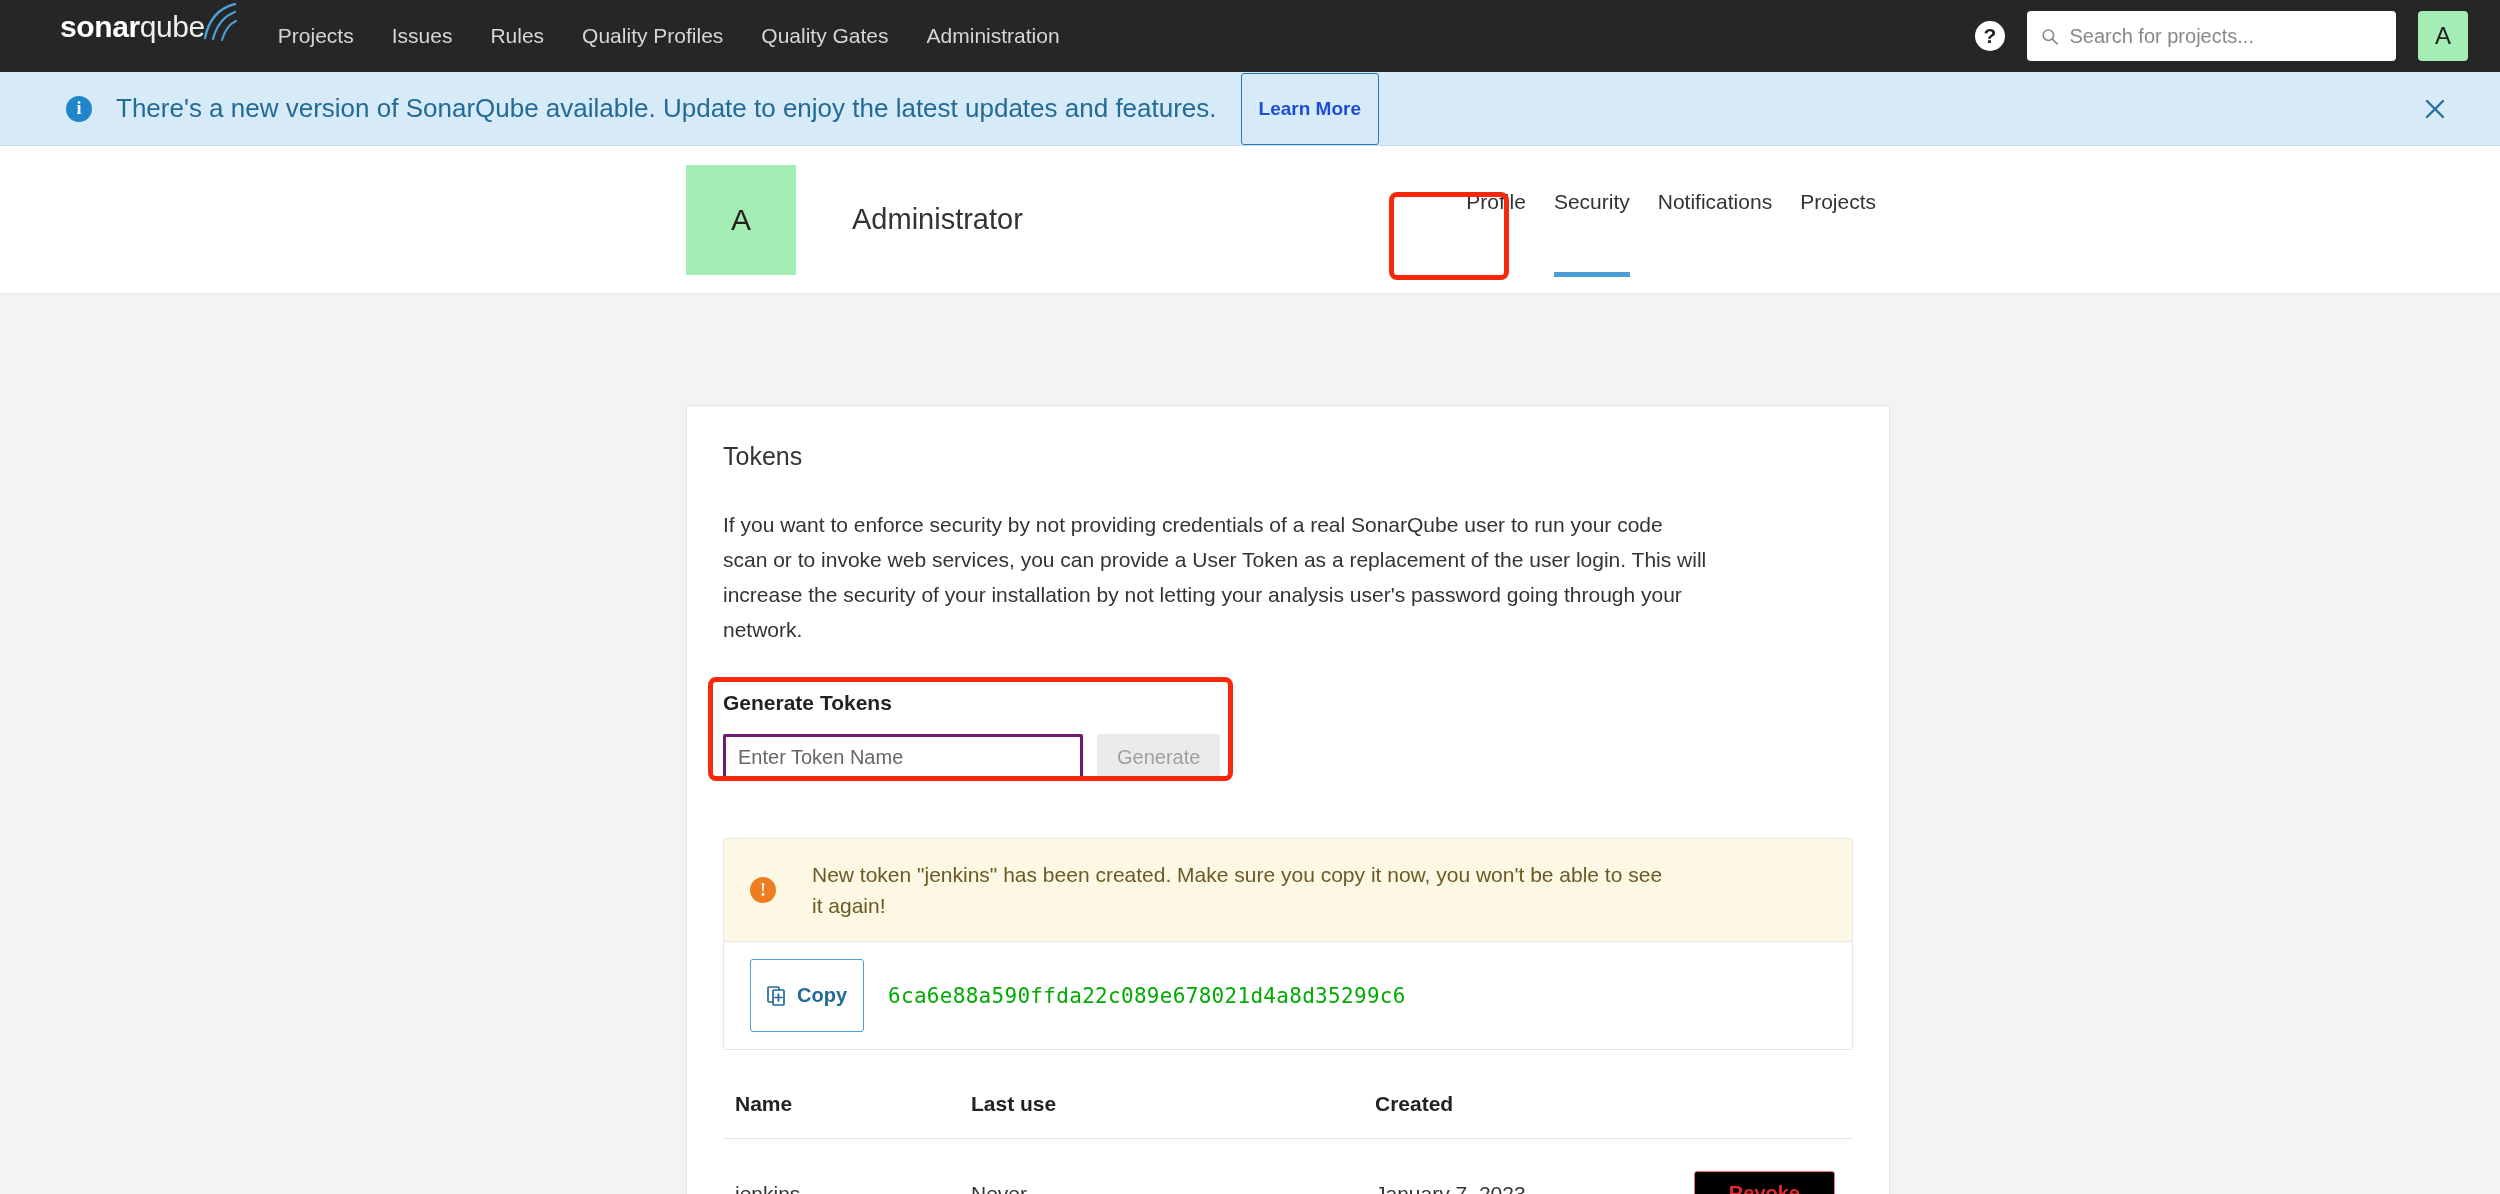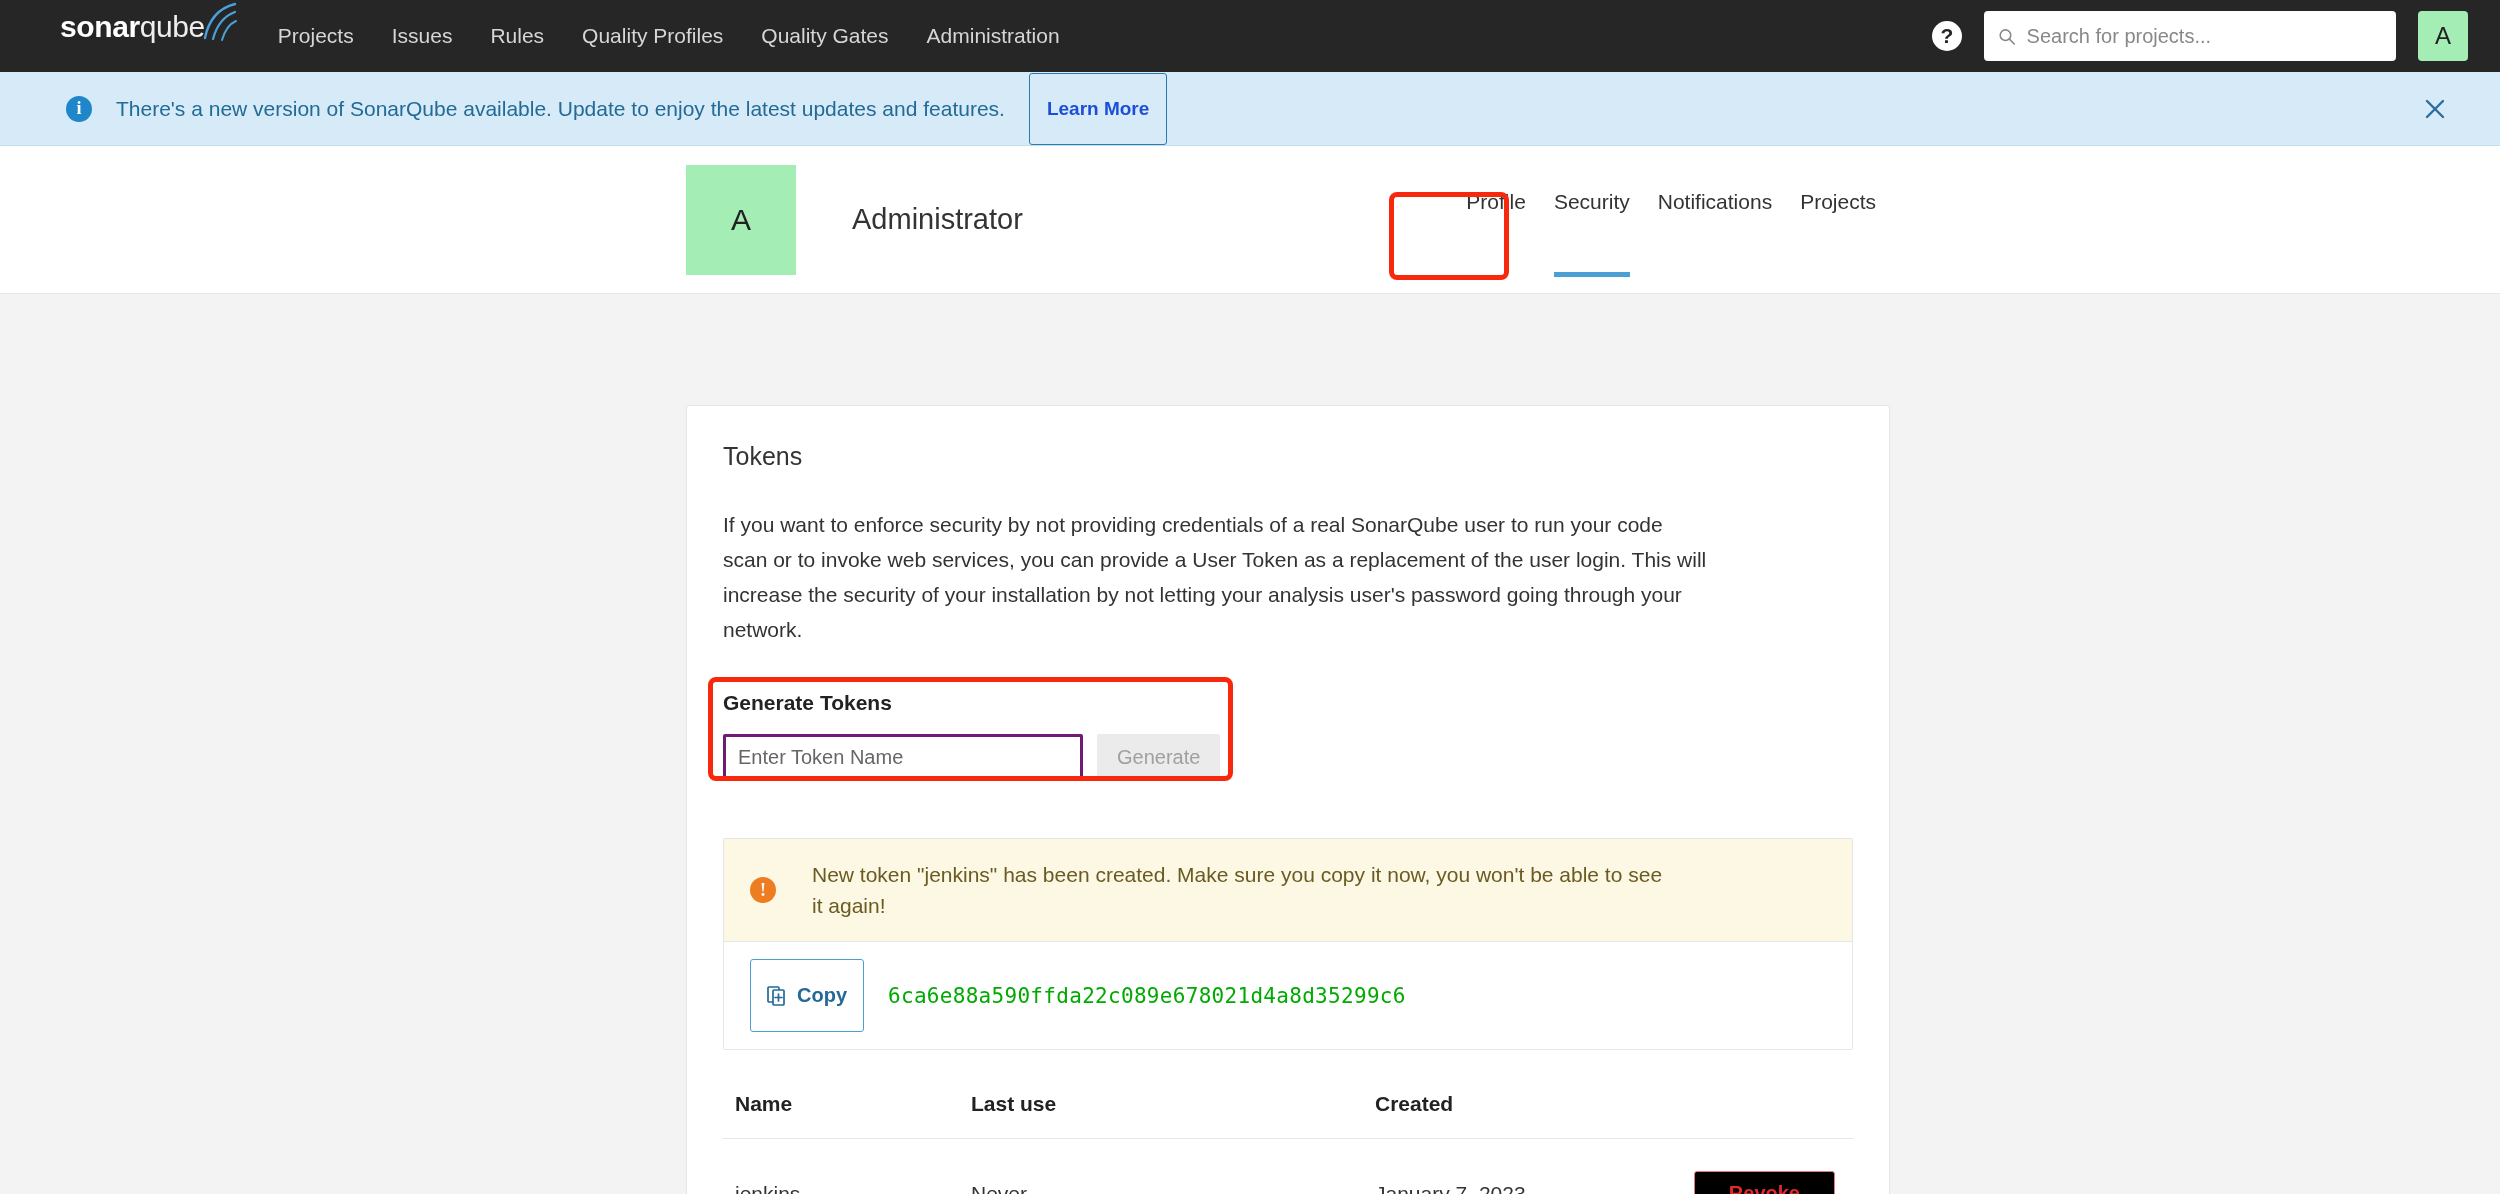--- a/index.html
+++ b/index.html
@@ -66,21 +66,21 @@
     background: #ffffff;
     color: #262626;
     font-size: 21px;
     font-weight: bold;
     display: flex;
     align-items: center;
     justify-content: center;
     cursor: pointer;
   }
   .search-box {
-    width: 412px;
+    width: 369px;
     height: 50px;
     background: #ffffff;
     border-radius: 4px;
     display: flex;
     align-items: center;
     padding: 0 14px;
     gap: 11px;
     cursor: text;
   }
   .search-box input {
@@ -123,21 +123,21 @@
     font-size: 18px;
     font-weight: bold;
     font-family: "Liberation Serif", serif;
     display: flex;
     align-items: center;
     justify-content: center;
     margin-right: 24px;
     flex: 0 0 auto;
   }
   .banner-text {
-    font-size: 21px;
+    font-size: 26px;
     color: #236a97;
     margin-right: 24px;
   }
   .banner-btn {
     border: 1px solid #2a7aad;
     background: transparent;
     color: #1d4ed8;
     font-size: 19px;
     font-weight: bold;
     padding: 24px 17px;

